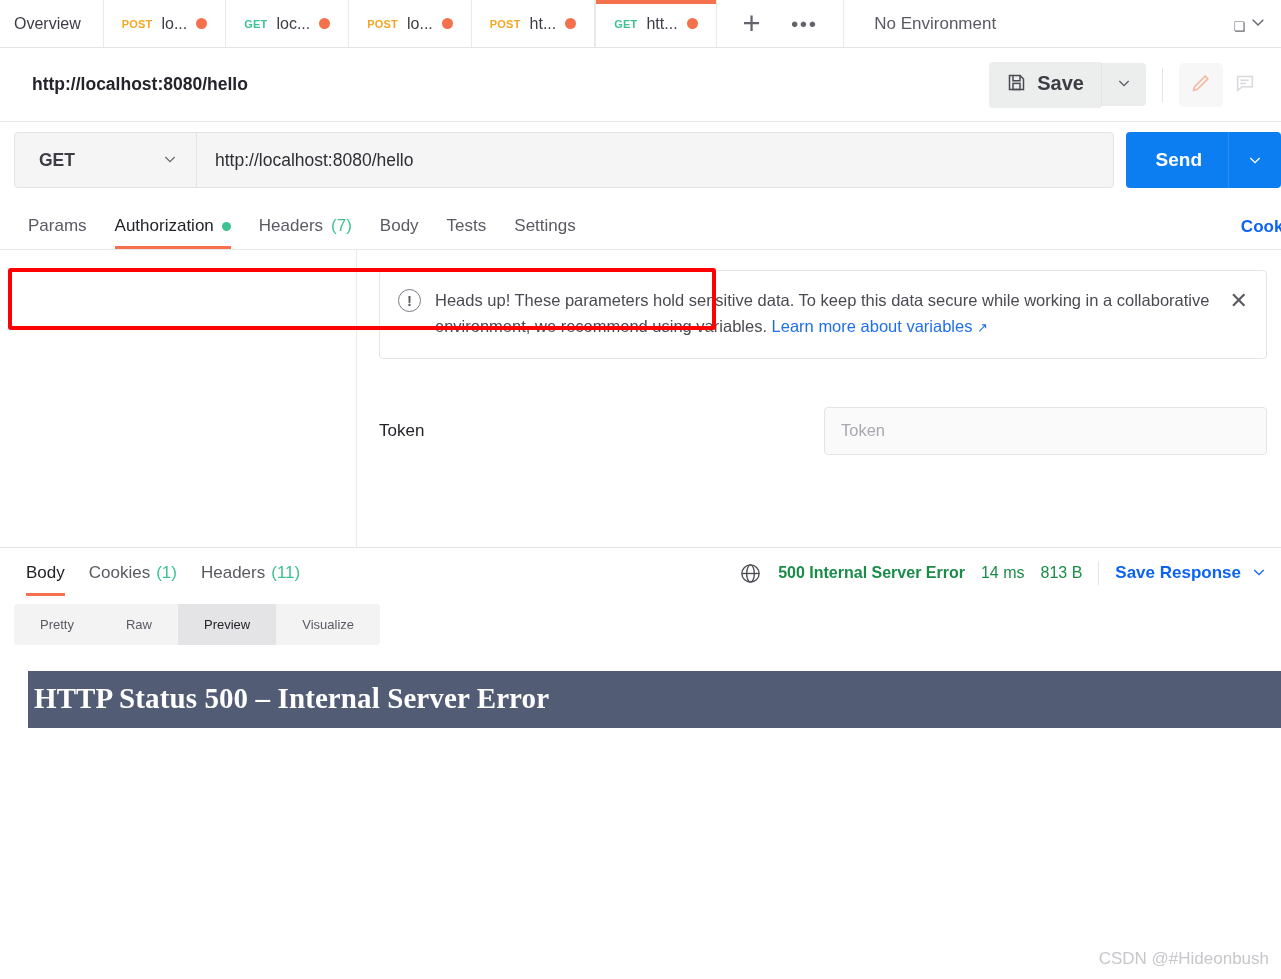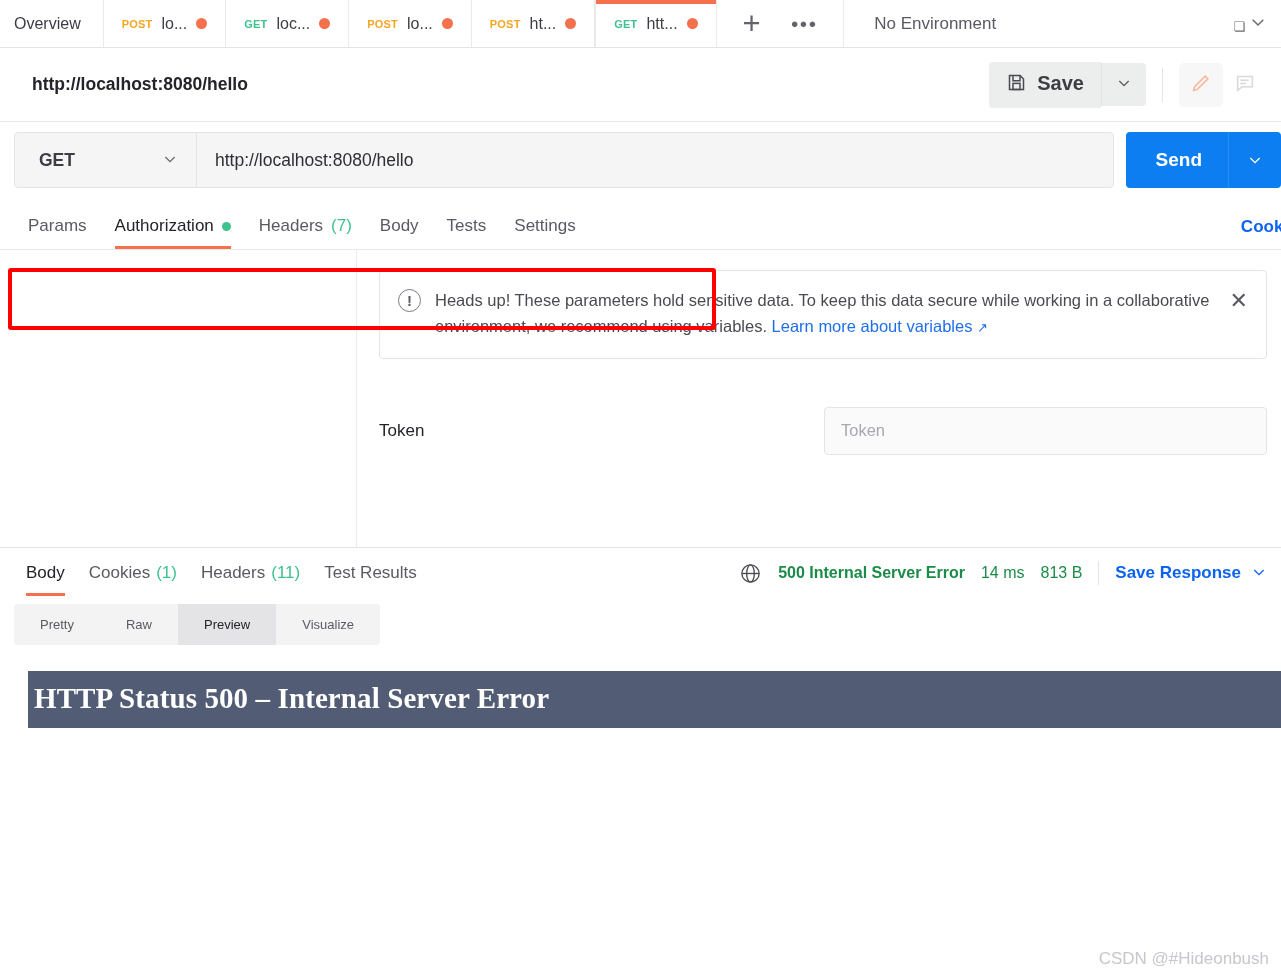--- a/index.html
+++ b/index.html
@@ -519,23 +519,20 @@
   <div class="resp-tab active">
     <span>Body</span>
   </div>
   <div class="resp-tab">
     <span>Cookies</span>
     <span class="count">(1)</span>
   </div>
   <div class="resp-tab">
     <span>Headers</span>
     <span class="count">(11)</span>
-  </div>
-  <div class="resp-tab">
-    <span>Test Results</span>
   </div>
 
   <div class="resp-status">
     <span class="globe-icon">
       <svg width="23" height="23" viewBox="0 0 24 24" fill="none" stroke="#4a4a52" stroke-width="1.4">
         <circle cx="12" cy="12" r="9"></circle>
           <ellipse cx="12" cy="12" rx="4" ry="9"></ellipse>
           <line x1="3" y1="12" x2="21" y2="12"></line>
       </svg>
     </span>

